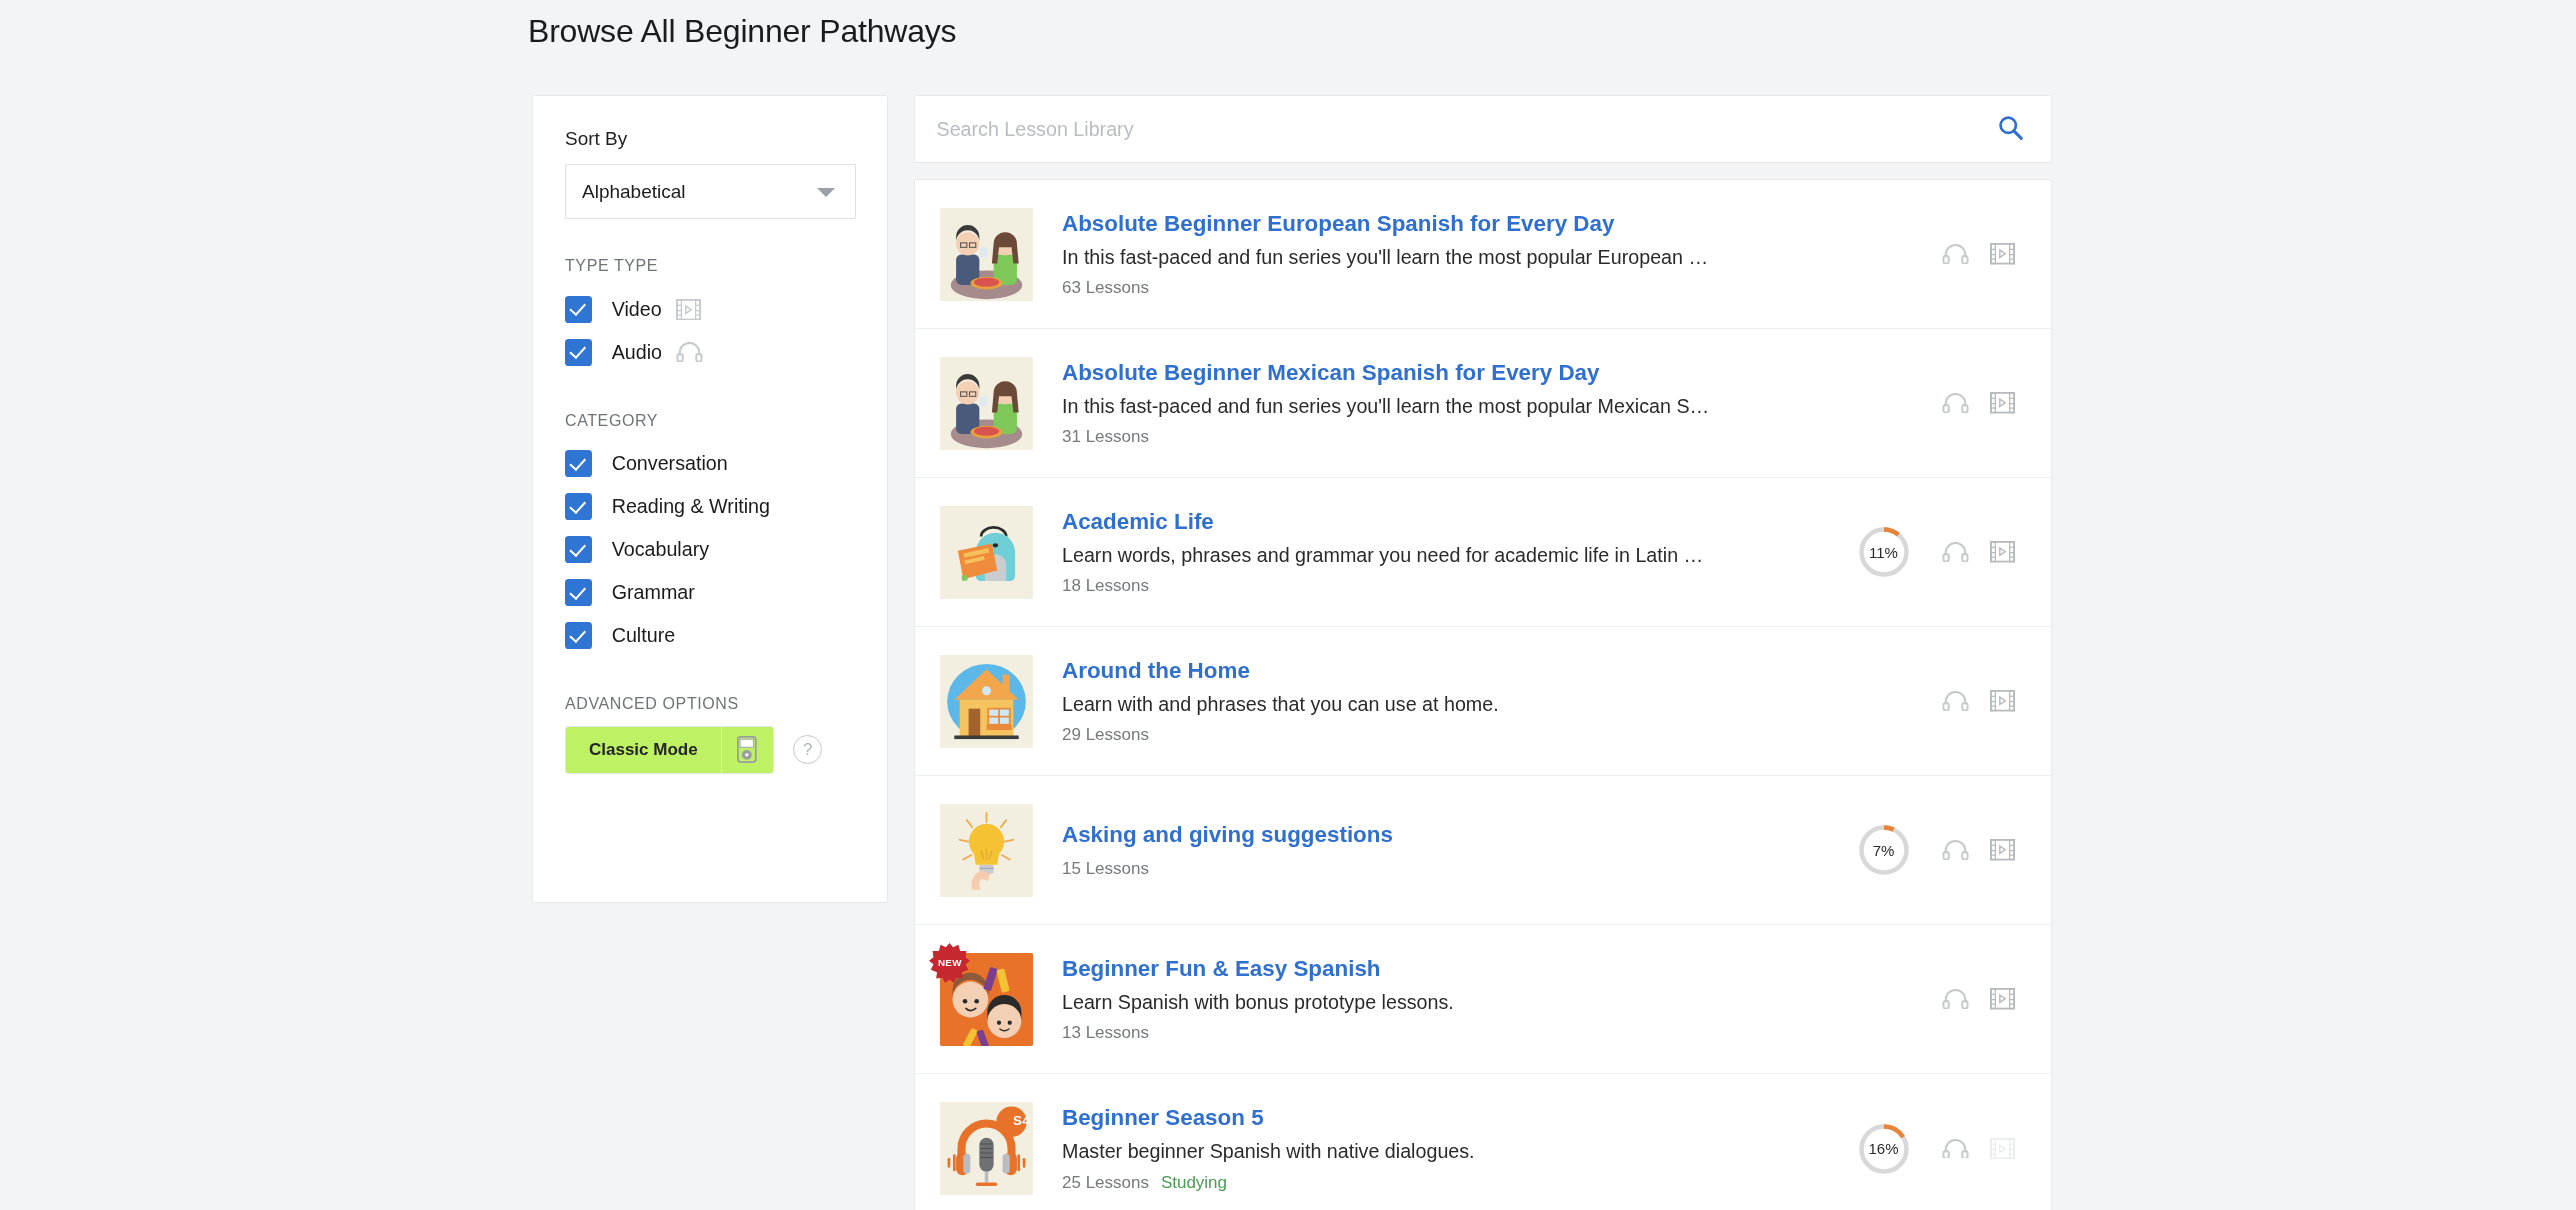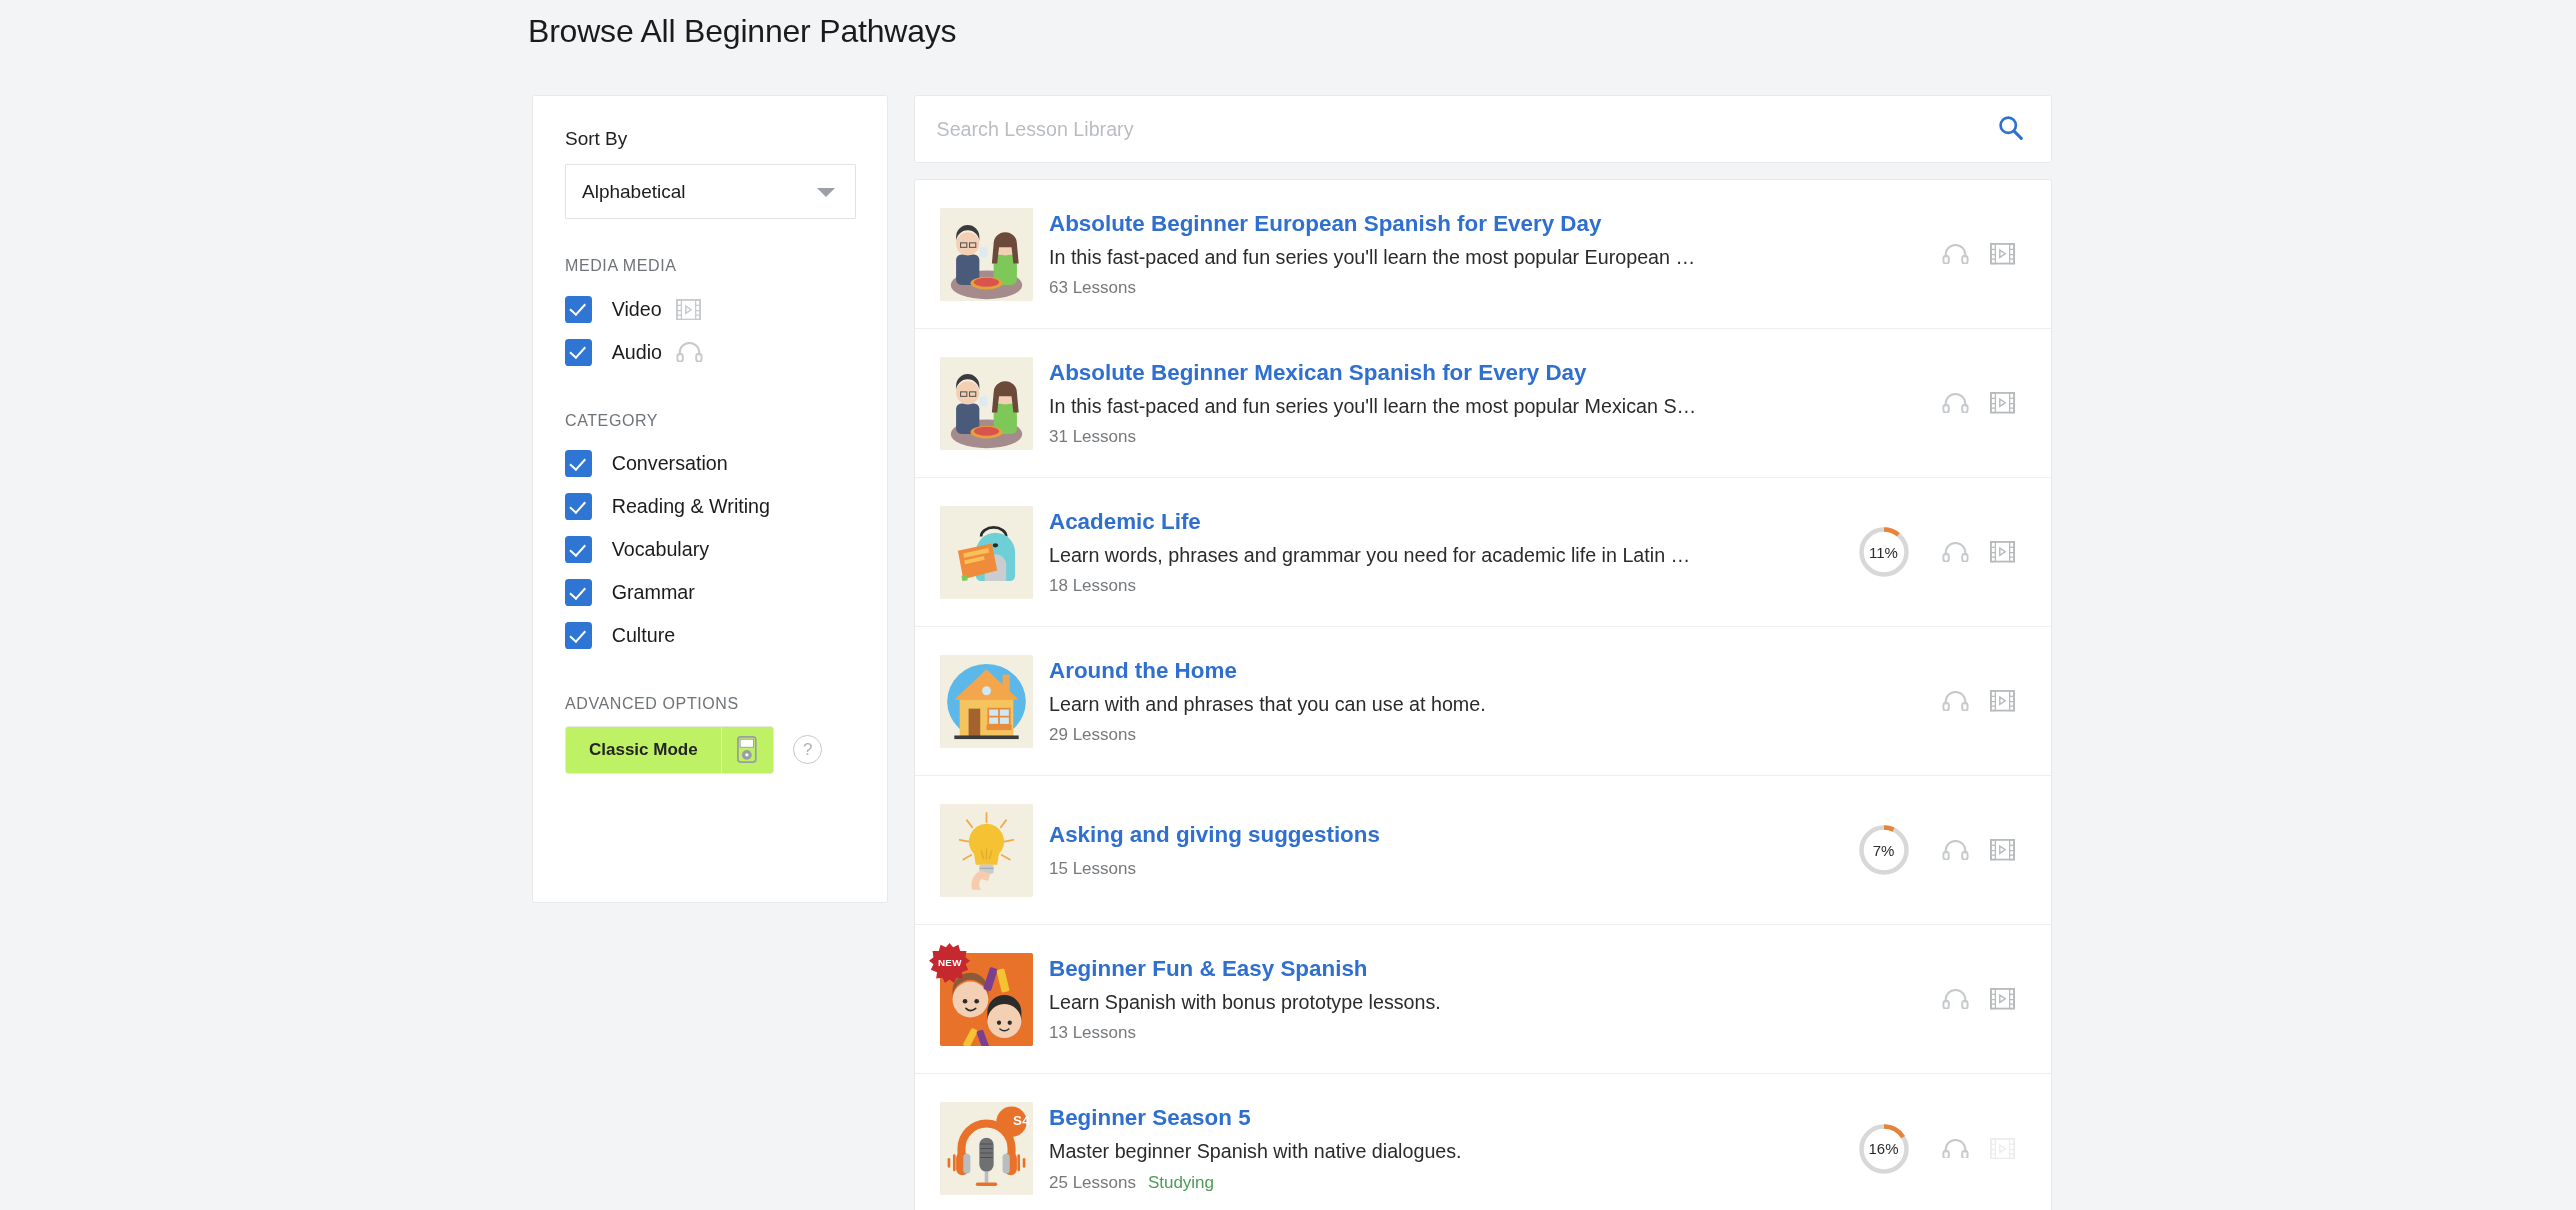--- a/index.html
+++ b/index.html
@@ -156,21 +156,21 @@
     width: 41px; height: 41px;
     z-index: 3;
   }
   .new-badge .txt {
     position: absolute; left: 0; top: 0; width: 41px; height: 41px;
     display: flex; align-items: center; justify-content: center;
     font-size: 9.8px; font-weight: bold; color: #fff;
     letter-spacing: 0.3px;
   }
 
-  .row-body { flex: 1 1 auto; padding-left: 16px; min-width: 0; }
+  .row-body { flex: 1 1 auto; padding-left: 29px; min-width: 0; }
   .row-title {
     font-size: 22.4px; font-weight: bold; color: #2f6fd0;
     text-decoration: none; cursor: pointer;
     display: inline-block; line-height: 1.25;
   }
   .row-desc {
     font-size: 19.7px; color: #2a2a2a;
     margin-top: 8px;
     white-space: nowrap; overflow: hidden; text-overflow: ellipsis;
     max-width: 805px;
@@ -209,21 +209,21 @@
   <aside class="sidebar">
     <div class="sidebar-inner">
 
       <div class="sort-label">Sort By</div>
 
       <div class="select-box">
         <span class="select-value">Alphabetical</span>
         <span class="caret"></span>
       </div>
 
-      <div class="group-label">MEDIA MEDIA</div>
+      <div class="group-label">TYPE TYPE</div>
 
       <div class="check-row">
         <span class="checkbox"></span>
         <span class="check-label">Video</span>
         <span class="media-glyph">
           <svg class="film" width="25" height="21.5" viewBox="0 0 28 24">
             <rect x="1" y="1" width="26" height="22" fill="none" stroke="#c6cacd" stroke-width="2"></rect>
             <rect x="1" y="1" width="5" height="22" fill="none" stroke="#c6cacd" stroke-width="1.4"></rect>
             <rect x="22" y="1" width="5" height="22" fill="none" stroke="#c6cacd" stroke-width="1.4"></rect>
             <line x1="1" y1="7" x2="6" y2="7" stroke="#c6cacd" stroke-width="1.4"></line>

